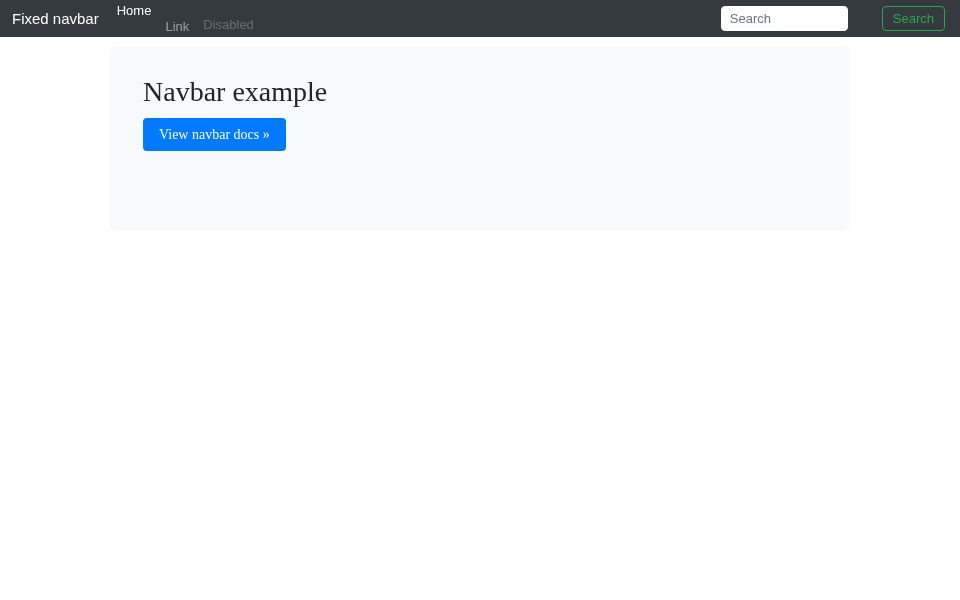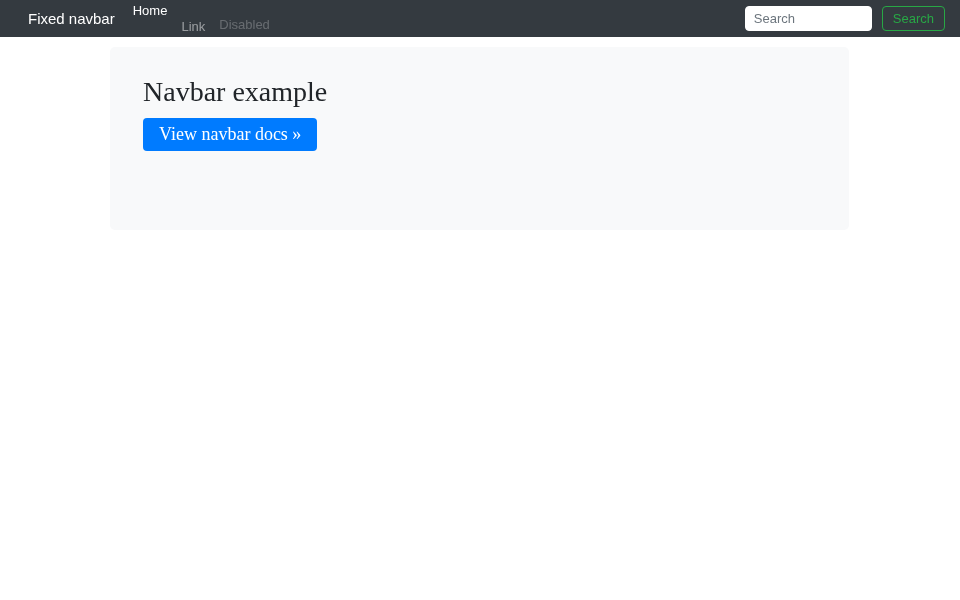--- a/index.html
+++ b/index.html
@@ -13,21 +13,21 @@
     overflow: hidden;
   }
   
   .navbar {
     position: fixed;
     top: 0; left: 0; right: 0;
     height: 37px;
     background: #343a40;
     display: flex;
     align-items: center;
-    padding: 0 15px 0 28px;
+    padding: 0 15px 0 12px;
     z-index: 10;
   }
   .navbar-brand {
     color: #ffffff;
     font-size: 15px;
     font-weight: 500;
     text-decoration: none;
     margin-right: 11px;
     white-space: nowrap;
     cursor: pointer;
@@ -43,20 +43,21 @@
     cursor: pointer;
     white-space: nowrap;
   }
   .nav-link.active { color: #ffffff; font-weight: 500; }
   .nav-link.default { color: rgba(255,255,255,0.5); margin-top: 16px; }
   .nav-link.disabled { color: rgba(255,255,255,0.25); cursor: default; margin-top: 14px; }
   .navbar-spacer { flex: 1; }
   .search-form {
     display: flex;
     align-items: flex-start;
+    gap: 24px;
   }
   .search-input {
     width: 127px;
     height: 25px;
     border: 1px solid #ffffff;
     border-radius: 4px;
     padding: 0 8px;
     font-size: 13px;
     font-family: "Liberation Sans", sans-serif;
     color: #212529;
@@ -99,21 +100,21 @@
     margin: 0 0 13px 0;
     font-size: 15px;
     line-height: 21px;
     color: #212529;
     max-width: 680px;
   }
   .hero-cta {
     display: inline-block;
     background: #007bff;
     color: #ffffff;
-    font-size: 18px;
+    font-size: 14px;
     font-weight: 500;
     line-height: 19px;
     padding: 7px 16px;
     border-radius: 4px;
     text-decoration: none;
     cursor: pointer;
   }
 </style>
 </head>
 <body>

